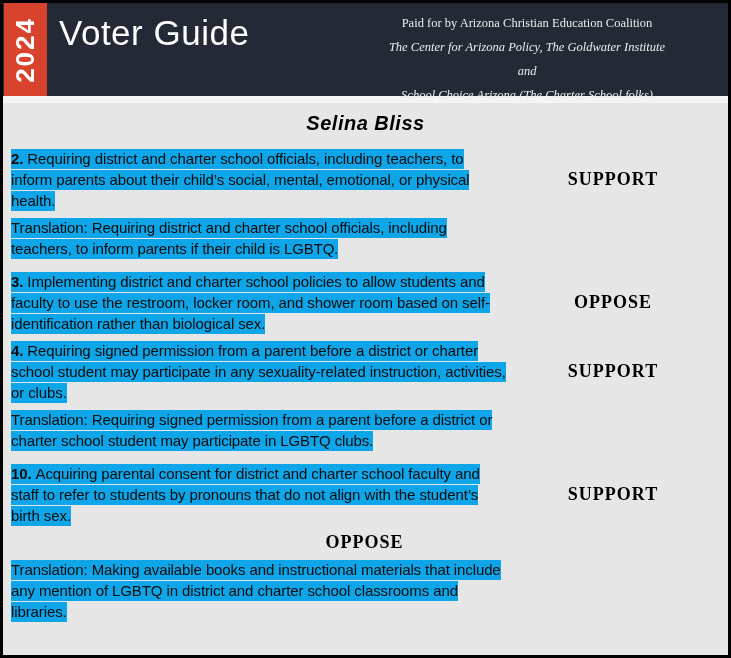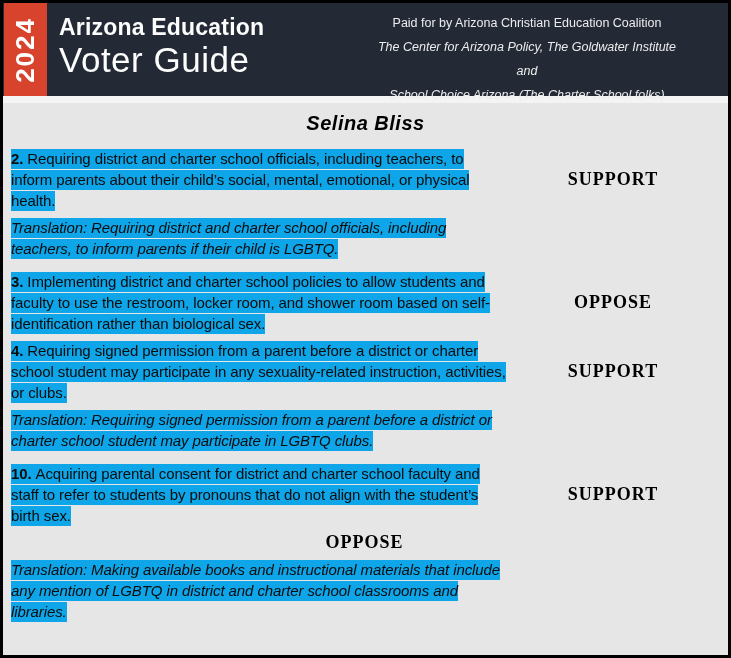--- a/index.html
+++ b/index.html
@@ -56,20 +56,21 @@
     letter-spacing: 0.5px;
   }
   .paid-for {
     margin-left: auto;
     width: 392px;
     padding: 13px 10px 4px 0;
     text-align: center;
     color: #ececec;
     font-size: 12.5px;
     line-height: 15px;
+    font-family: Liberation Serif, serif;
   }
   .paid-for .it { font-style: italic; margin-top: 9px; }
 
   .header-gap {
     height: 7px;
     background: #f4f4f4;
   }
 
   
   .candidate {
@@ -96,21 +97,21 @@
     letter-spacing: -0.1px;
     color: #0c0c0c;
   }
   .row .text .hl {
     background: #0ea5e9;
     -webkit-box-decoration-break: clone;
     box-decoration-break: clone;
     padding: 1px 0 2px 0;
   }
   .row .text b { margin-right: 4px; }
-  .row.translation .text { font-style: italic; }
+  .row.translation .text { }
   .row.translation { margin-bottom: 12px; }
   .row .pos {
     flex: 1 1 auto;
     display: flex;
     align-items: center;
     justify-content: center;
     font-weight: bold;
     font-size: 18px;
     letter-spacing: 1px;
     color: #000000;
@@ -121,21 +122,20 @@
 </head>
 <body>
 
 <div class="page">
 
   <div class="header">
     <div class="year-band">
       <span>2024</span>
     </div>
     <div class="title-block">
-      <div class="title-line1">Arizona Education</div>
       <div class="title-line2">Voter Guide</div>
     </div>
     <div class="paid-for">
       <div>Paid for by Arizona Christian Education Coalition</div>
       <div class="it">The Center for Arizona Policy, The Goldwater Institute</div>
       <div class="it">and</div>
       <div class="it">School Choice Arizona (The Charter School folks)</div>
     </div>
   </div>
 

